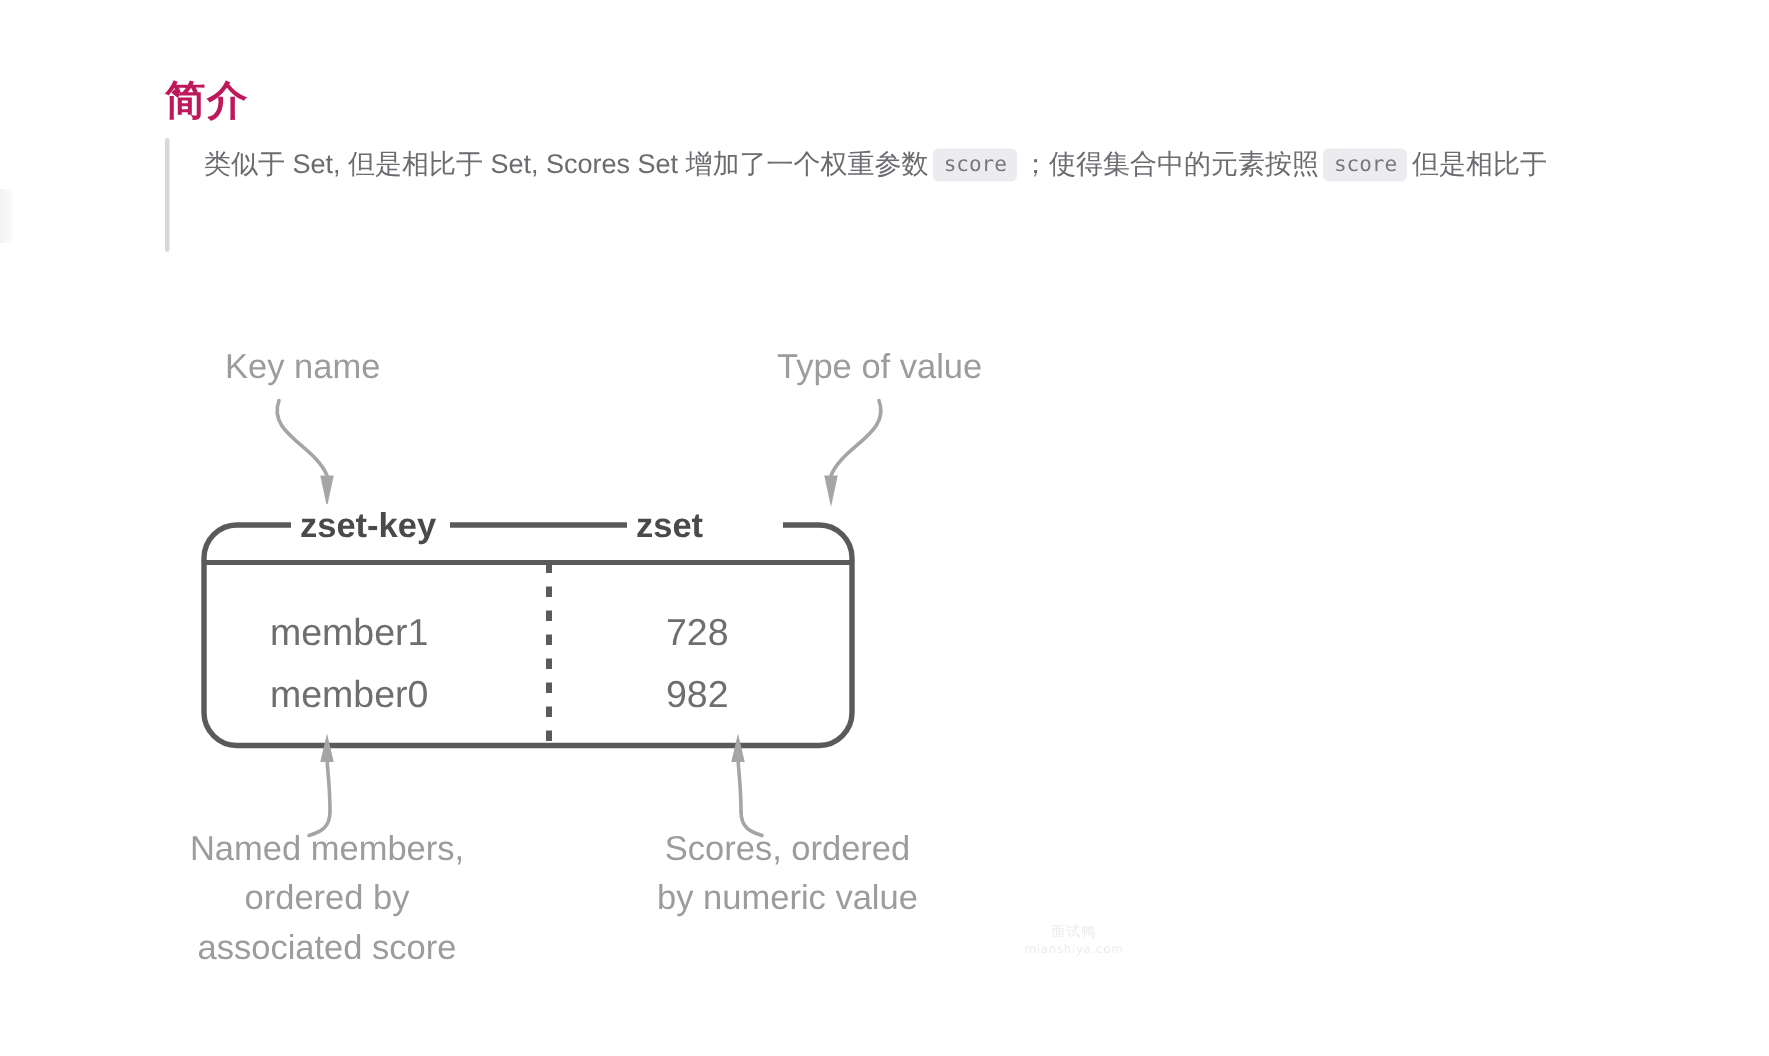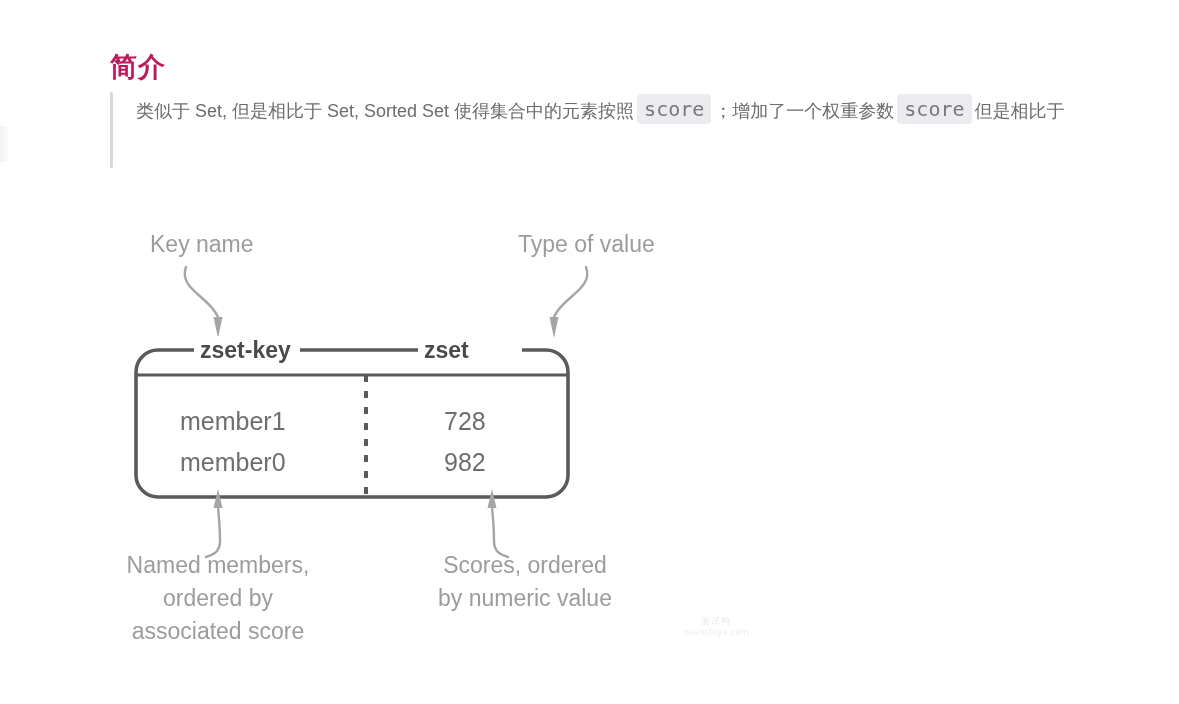--- a/index.html
+++ b/index.html
@@ -69,21 +69,21 @@
     font-size: 18px;
     line-height: 39px;
     color: #6b6b70;
     white-space: nowrap;
   }
   .quote-line {
     display: block;
   }
   code.chip {
     font-family: "DejaVu Sans Mono", "Liberation Mono", monospace;
-    font-size: 20px;
+    font-size: 14px;
     background: #ececf0;
     color: #77777e;
     padding: 3px 7px;
     border-radius: 4px;
     margin: 0 3px;
     vertical-align: 1px;
   }
 
   
   .diagram {
@@ -127,21 +127,21 @@
 
 <div class="page-edge-artifact"></div>
 
 <div class="article">
 
   <h1 class="page-title">简介</h1>
 
   <div class="blockquote">
     <div class="blockquote-bar"></div>
     <div class="quote-text">
-      <span class="quote-line"><span>类似于 Set, 但是相比于 Set, Sorted Set 使得集合中的元素按照</span><code class="chip">score</code><span>；增加了一个权重参数</span><code class="chip">score</code><span>但是相比于</span></span>
+      <span class="quote-line"><span>类似于 Set, 但是相比于 Set, Scores Set 增加了一个权重参数</span><code class="chip">score</code><span>；使得集合中的元素按照</span><code class="chip">score</code><span>但是相比于</span></span>
     </div>
   </div>
 
   <div class="diagram">
     <svg width="640" height="450" viewBox="0 0 640 450" xmlns="http://www.w3.org/2000/svg">
 
       <text x="60" y="47" font-family="Liberation Sans, sans-serif" font-size="23" fill="#9c9c9e">
         <tspan>Key name</tspan>
       </text>
 

